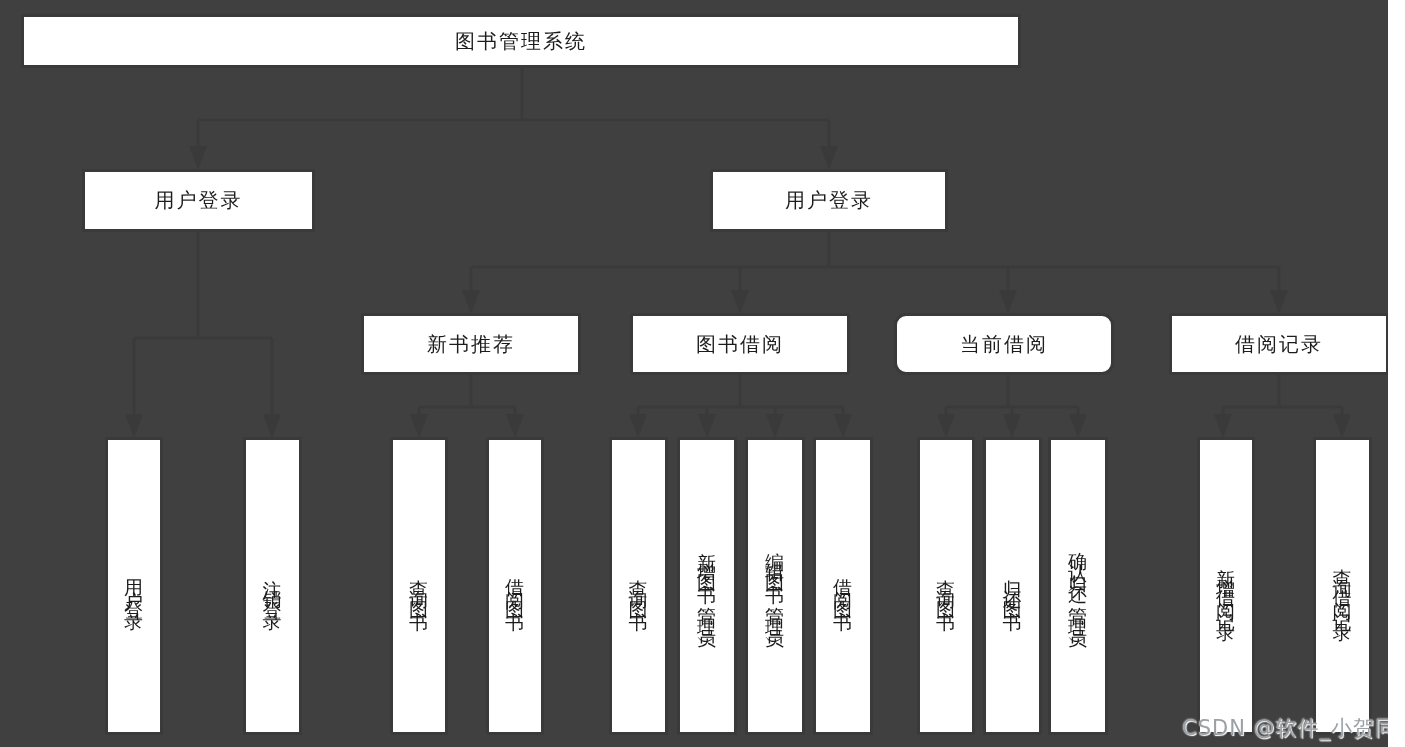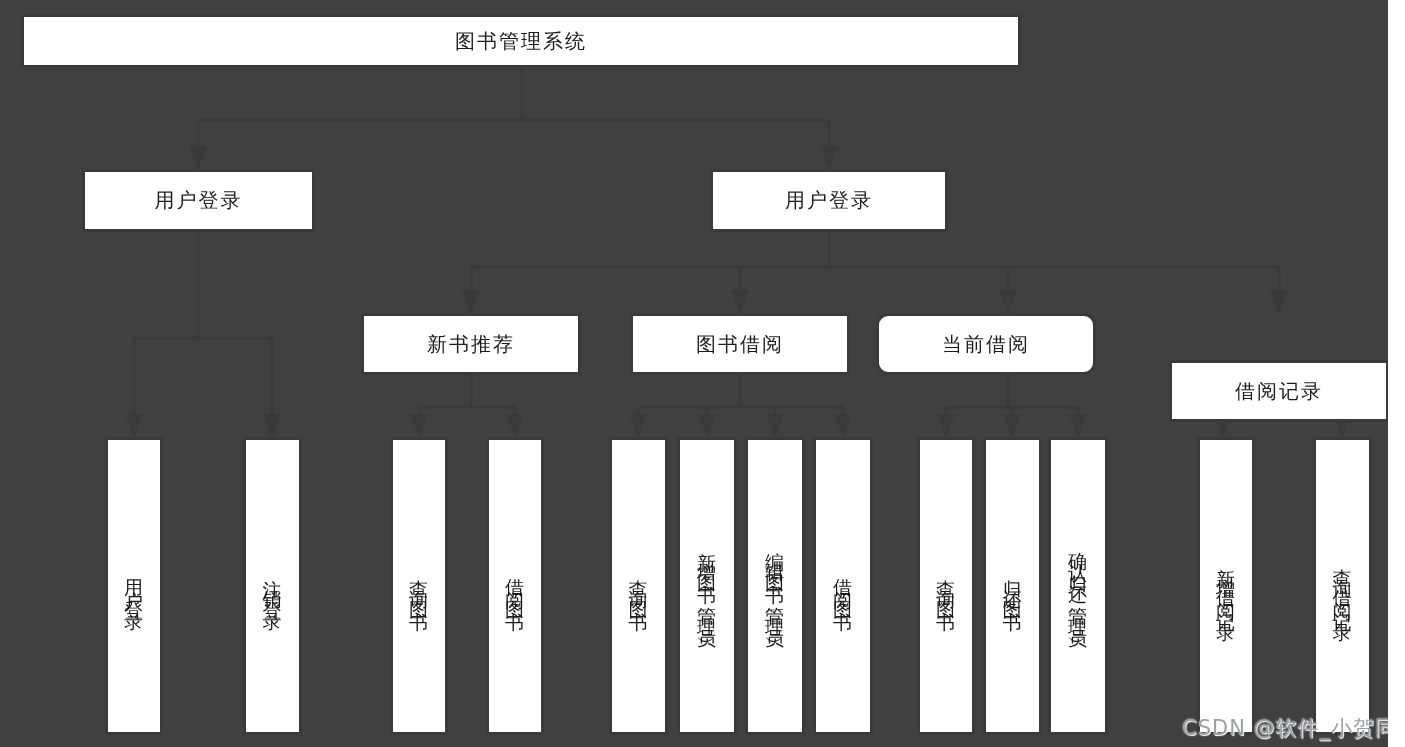--- a/index.html
+++ b/index.html
@@ -102,22 +102,22 @@
     <polygon points="1333,414 1351,414 1342,438"></polygon>
   </svg>
 
   <div class="node h" style="left:21px; top:14px; width:1000px; height:54px;">图书管理系统</div>
 
   <div class="node h" style="left:82px; top:169px; width:233px; height:63px;">用户登录</div>
   <div class="node h" style="left:710px; top:169px; width:238px; height:63px;">用户登录</div>
 
   <div class="node h" style="left:630px; top:313px; width:220px; height:62px;">图书借阅</div>
   <div class="node h" style="left:361px; top:313px; width:220px; height:62px;">新书推荐</div>
-  <div class="node h" style="left:876px; top:313px; width:220px; height:62px;border-radius:12px;">当前借阅</div>
-  <div class="node h" style="left:1169px; top:313px; width:220px; height:62px;margin-top:47px;">借阅记录</div>
+  <div class="node h" style="left:894px; top:313px; width:220px; height:62px;border-radius:12px;">当前借阅</div>
+  <div class="node h" style="left:1169px; top:313px; width:220px; height:62px;">借阅记录</div>
 
   <div class="node v" style="left:105px; top:437px; width:58px; height:298px;">用户登录</div>
   <div class="node v" style="left:243px; top:437px; width:59px; height:298px;">注销登录</div>
 
   <div class="node v" style="left:390px; top:437px; width:58px; height:298px;">查询图书</div>
   <div class="node v" style="left:486px; top:437px; width:58px; height:298px;">借阅图书</div>
 
   <div class="node v" style="left:609px; top:437px; width:59px; height:298px;">查询图书</div>
   <div class="node v" style="left:677px; top:437px; width:60px; height:298px;">新增图书（管理员）</div>
   <div class="node v" style="left:745px; top:437px; width:60px; height:298px;">编辑图书（管理员）</div>

